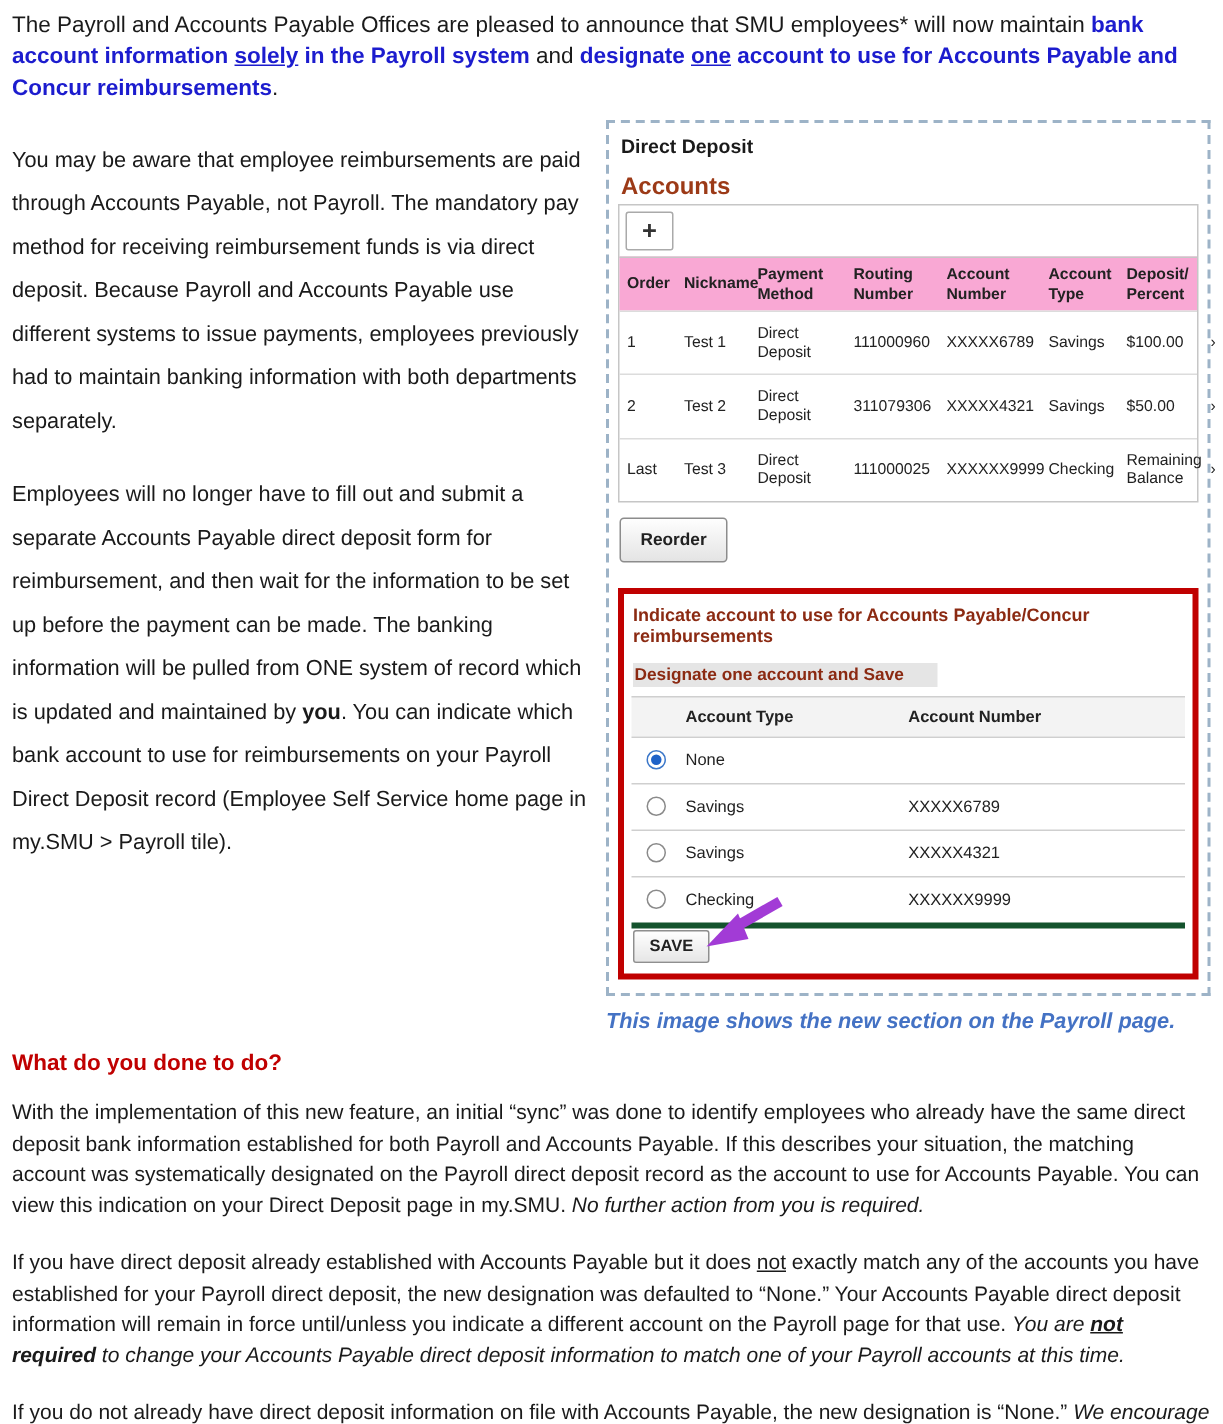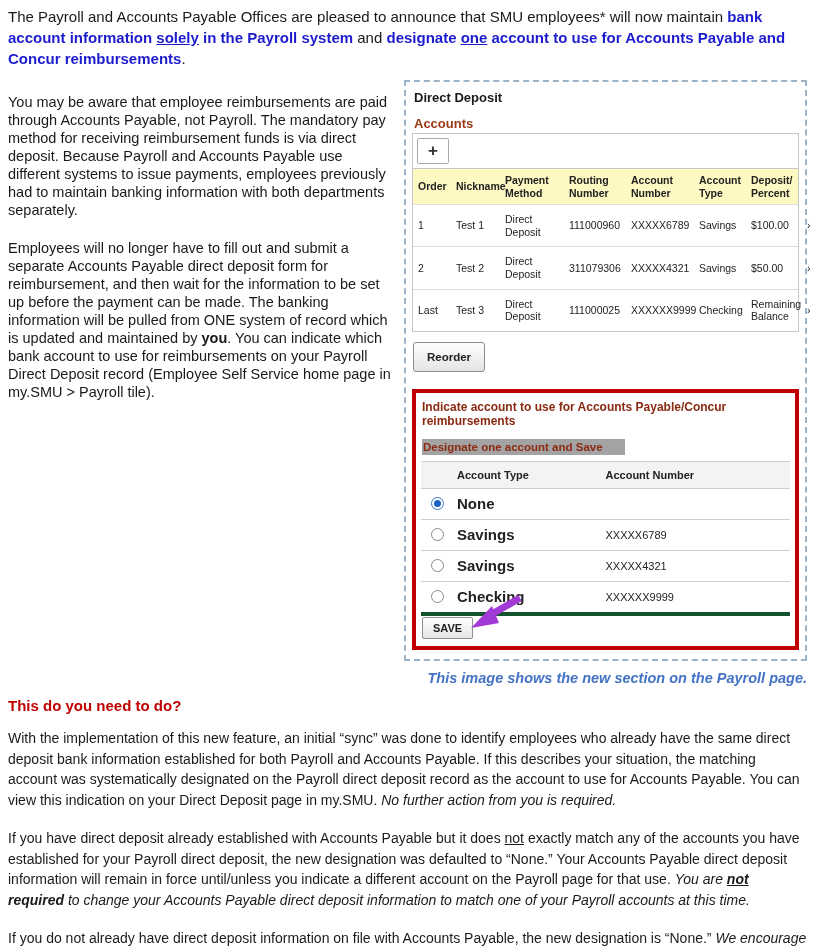--- a/index.html
+++ b/index.html
@@ -17,80 +17,80 @@
   .r-u { text-decoration:underline; }
   .r-blue { color:#1C1CCE; }
 
   
   .intro { font-size:15px; line-height:21px; margin-bottom:11px; }
 
   
   .two-col { display:flex; align-items:flex-start; }
   .left-col {
     flex:none; width:396px; padding:13px 12px 0 0;
-    font-size:14.5px; line-height:18px;
+    font-size:14.5px; line-height:29px;
   }
   .left-col p { margin-bottom:20px; }
   .red-heading { color:#C00000; font-weight:bold; font-size:15px; margin:0 0 13px 0; }
   .right-col { flex:1; min-width:0; }
 
   
   .dd-outer { border:2px dashed #9DB3C7; background:#fff; padding:6px 6px 9px 6px; }
   .dd-title { font-size:13px; font-weight:bold; color:#1a1a1a; margin:2px 0 11px 2px; }
-  .accounts-label { font-size:13px; font-weight:bold; color:#9C3A17; margin:0 0 2px 2px; }
+  .accounts-label { font-size:16px; font-weight:bold; color:#9C3A17; margin:0 0 2px 2px; }
   .acct-grid { border:1px solid #c6c6c6; background:#fff; }
   .acct-toolbar { padding:4px; }
   .add-btn {
     width:32px; height:26px; border:1px solid #aaa; border-radius:2px;
     background:#fff; font-size:17px; font-weight:bold; color:#333;
     display:flex; align-items:center; justify-content:center; cursor:pointer;
   }
   .acct-head, .acct-row {
     display:grid;
     grid-template-columns:38px 49px 64px 62px 68px 52px 56px 1fr;
     align-items:center;
   }
-  .acct-head { background:#fef9c3; border-top:1px solid #c6c6c6; }
+  .acct-head { background:#f9a8d4; border-top:1px solid #c6c6c6; }
   .acct-head > div { font-size:10.5px; font-weight:bold; color:#222; padding:5px 2px 5px 5px; line-height:1.2; }
   .acct-row { border-top:1px solid #dcdcdc; }
   .acct-row > div { font-size:10.5px; color:#222; padding:8px 2px 8px 5px; line-height:1.2; }
   .chev { text-align:center; color:#555; font-size:14px; padding-right:3px !important; }
   .reorder-btn {
     margin:10px 0 3px 1px; padding:8px 13px;
     font-family:"Liberation Sans", sans-serif;
     font-size:11.5px; font-weight:bold; color:#222;
     border:1px solid #8c8c8c; border-radius:3px;
     background:linear-gradient(#fefefe,#e4e4e4); cursor:pointer;
   }
 
   
   .redbox { border:4px solid #C00000; margin-top:14px; padding:4px 5px 5px 5px; position:relative; background:#fff; }
   .redbox-title { font-size:12px; font-weight:bold; color:#8B2A12; padding:3px 0 9px 1px; }
   .hl-row { padding:0 0 6px 1px; }
-  .highlight { display:inline-block; background:#a3a3a3; font-size:11.5px; font-weight:bold; color:#8B2A12; padding:2px 22px 2px 1px; }
+  .highlight { display:inline-block; background:#e5e5e5; font-size:11.5px; font-weight:bold; color:#8B2A12; padding:2px 22px 2px 1px; }
   .d-head { display:grid; grid-template-columns:1fr 1fr; background:#f3f3f3; border-top:1px solid #cfcfcf; }
   .d-head > div { font-size:11px; font-weight:bold; color:#222; padding:7px 0; }
   .d-head > div:first-child { padding-left:36px; }
   .opt-row { display:grid; grid-template-columns:1fr 1fr; border-top:1px solid #cfcfcf; min-height:31px; align-items:center; }
   .opt-row:first-of-type { border-top:none; }
-  .opt-type { display:flex; align-items:center; gap:13px; padding-left:10px; font-size:15px; color:#222;font-weight:bold; }
+  .opt-type { display:flex; align-items:flex-end; gap:13px; padding-left:10px; font-size:11px; color:#222; }
   .opt-num { font-size:11px; color:#222; }
   .radio { width:13px; height:13px; border:1px solid #8a8a8a; border-radius:50%; background:#fff; position:relative; flex:none; cursor:pointer; }
   .radio.on { border-color:#3b77c9; }
   .radio.on::after { content:""; position:absolute; inset:2px; border-radius:50%; background:#1E62C8; }
   .save-row { border-top:4px solid #14532d; padding:1px 0 2px 1px; }
   .save-btn {
     padding:4px 10px; font-family:"Liberation Sans", sans-serif;
     font-size:11px; font-weight:bold; color:#222;
     border:1px solid #8f8f8f; border-radius:2px;
     background:linear-gradient(#fefefe,#e6e6e6); cursor:pointer;
   }
   .annot-arrow { position:absolute; left:46px; bottom:9px; width:64px; height:44px; pointer-events:none; }
 
-  .caption { text-align:right; font-size:14.5px; font-weight:bold; font-style:italic; color:#4472C4; margin-top:9px; }
+  .caption { text-align:left; font-size:14.5px; font-weight:bold; font-style:italic; color:#4472C4; margin-top:9px; }
 
   
   .bottom { margin-top:10px; font-size:14px; line-height:20.5px; }
   .bottom .red-heading { margin:2px 0 12px 0; }
   .bottom p { margin-bottom:18px; }
 </style>
 </head>
 <body>
 
 <div class="page">
@@ -205,20 +205,20 @@
             <path d="M9 35 L30 13 L37 30 Z" fill="#A23BD6"></path>
           </svg>
         </div>
       </div>
 
       <div class="caption">This image shows the new section on the Payroll page.</div>
     </div>
   </div>
 
   <div class="bottom">
-    <div class="red-heading">This do you need to do?</div>
+    <div class="red-heading">What do you done to do?</div>
     <p><span>With the implementation of this new feature, an initial “sync” was done to identify employees who already have the same direct deposit bank information established for both Payroll and Accounts Payable. If this describes your situation, the matching account was systematically designated on the Payroll direct deposit record as the account to use for Accounts Payable. You can view this indication on your Direct Deposit page in my.SMU. </span><span class="r-i">No further action from you is required.</span></p>
     <p><span>If you have direct deposit already established with Accounts Payable but it does </span><span class="r-u">not</span><span> exactly match any of the accounts you have established for your Payroll direct deposit, the new designation was defaulted to “None.” Your Accounts Payable direct deposit information will remain in force until/unless you indicate a different account on the Payroll page for that use. </span><span class="r-i">You are </span><span class="r-b r-i r-u">not</span><span class="r-b r-i"> required</span><span class="r-i"> to change your Accounts Payable direct deposit information to match one of your Payroll accounts at this time.</span></p>
     <p><span>If you do not already have direct deposit information on file with Accounts Payable, the new designation is “None.” </span><span class="r-i">We encourage you to record your designation on your Payroll direct deposit page now,</span><span> to avoid any delays in the processing of future reimbursements through Accounts Payable.</span></p>
 
   </div>
 
 </div>
 
 </body></html>

